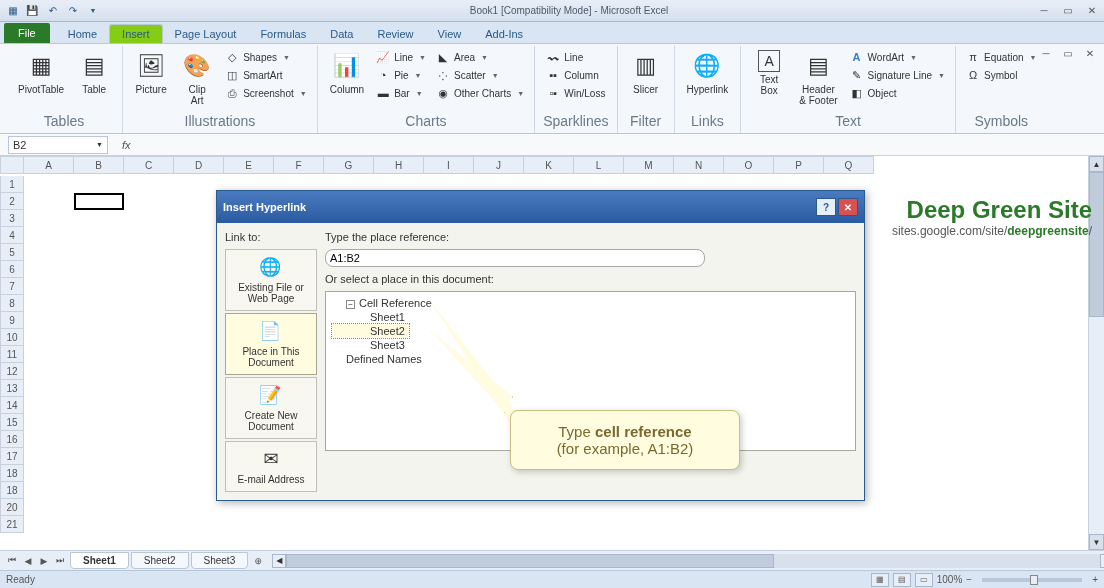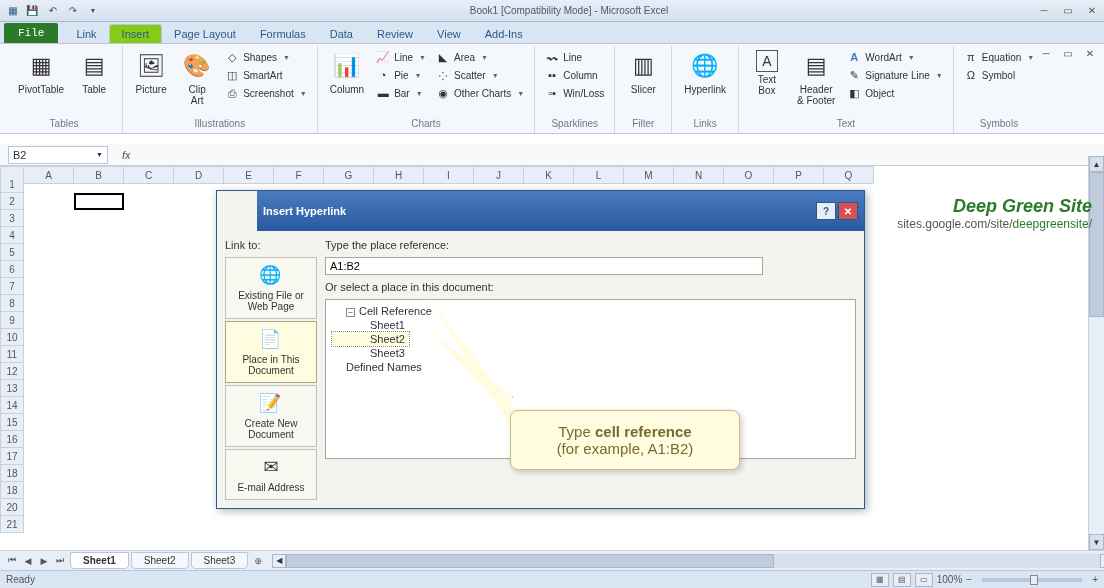--- a/index.html
+++ b/index.html
@@ -9,55 +9,55 @@
 .titlebar { height: 22px; background: linear-gradient(#e8eef7, #d5e0ed); display: flex; align-items: center; padding: 0 4px; border-bottom: 1px solid #a8b8cc; }
 .qat { display: flex; gap: 2px; align-items: center; }
 .qat-btn { width: 18px; height: 18px; display: flex; align-items: center; justify-content: center; font-size: 10px; color: #2a5a8a; cursor: pointer; }
 .titlebar-title { flex: 1; text-align: center; font-size: 10px; color: #4a5a6a; }
 .win-controls { display: flex; gap: 8px; }
 .win-btn { width: 16px; height: 14px; display: flex; align-items: center; justify-content: center; font-size: 10px; color: #555; cursor: pointer; }
 
 
 .tabs { height: 22px; background: #d9e5f2; display: flex; align-items: flex-end; padding: 0 4px; border-bottom: 1px solid #b8c8d8; }
 .tab { padding: 3px 12px; font-size: 11px; color: #2a5a8a; cursor: pointer; }
-.tab.file { background: #2a7a2a; color: #fff; border-radius: 2px 2px 0 0; padding: 4px 14px; margin-right: 6px; font-family: Liberation Mono, monospace; }
+.tab.file { background: #2a7a2a; color: #fff; border-radius: 2px 2px 0 0; padding: 4px 14px; margin-right: 6px; }
 .tab.active { background: #84cc16; border: 1px solid #b8c8d8; border-bottom: none; border-radius: 3px 3px 0 0; color: #2a5a8a; }
 
 
 .ribbon { height: 90px; background: #f4f7fb; border-bottom: 1px solid #b8c8d8; display: flex; padding: 2px 6px 0 6px; position: relative; }
 .rgroup { display: flex; flex-direction: column; align-items: center; border-right: 1px solid #d0d8e4; padding: 2px 8px; }
 .rgroup-body { flex: 1; display: flex; align-items: flex-start; gap: 6px; }
-.rgroup-label { font-size: 10px; color: #6a7a8a; padding: 2px 0; }
+.rgroup-label { font-size: 14px; color: #6a7a8a; padding: 2px 0; }
 .rbtn-big { display: flex; flex-direction: column; align-items: center; gap: 2px; cursor: pointer; padding: 2px 4px; min-width: 40px; }
 .rbtn-big .ico { width: 32px; height: 32px; display: flex; align-items: center; justify-content: center; font-size: 22px; }
 .rbtn-big .lbl { font-size: 10px; text-align: center; line-height: 11px; }
 .rbtn-small { display: flex; align-items: center; gap: 4px; cursor: pointer; padding: 1px 2px; font-size: 10px; height: 18px; }
 .rbtn-small .ico { width: 14px; height: 14px; display: flex; align-items: center; justify-content: center; font-size: 11px; }
 .rbtn-small .dd { font-size: 7px; color: #666; margin-left: 2px; }
 .rcol { display: flex; flex-direction: column; }
 
 
-.fbar { height: 22px; display: flex; align-items: center; border-bottom: 1px solid #c8d0dc; background: #f8f9fb; margin-top: 10px; }
+.fbar { height: 22px; display: flex; align-items: center; border-bottom: 1px solid #c8d0dc; background: #f8f9fb; }
 .namebox { width: 100px; height: 18px; border: 1px solid #b8c8d8; background: #fff; padding: 0 4px; display: flex; align-items: center; justify-content: space-between; margin: 0 8px; font-size: 11px; }
 .namebox .dd { font-size: 7px; }
 .fbar .fx { font-style: italic; font-size: 11px; color: #555; padding: 0 6px; }
 .fbar input { flex: 1; border: none; background: transparent; font-size: 11px; outline: none; }
 
 
 .grid-wrap { position: relative; display: flex; }
 .rowhdrs { display: flex; flex-direction: column; }
 .corner { width: 24px; height: 18px; background: #e8eef7; border: 1px solid #c8d0dc; }
 .rowhdr { width: 24px; height: 17px; background: #e8eef7; border: 1px solid #c8d0dc; border-top: none; text-align: center; font-size: 10px; line-height: 17px; color: #555; }
 .cols { display: flex; }
 .colhdr { width: 50px; height: 18px; background: #e8eef7; border: 1px solid #c8d0dc; border-left: none; text-align: center; font-size: 10px; line-height: 17px; color: #555; }
 .sel-cell { position: absolute; left: 50px; top: 17px; width: 50px; height: 17px; border: 2px solid #000; }
 
 
 .dialog { position: absolute; left: 216px; top: 190px; width: 649px; background: #f4f4ee; border: 1px solid #2a5a8a; box-shadow: 2px 2px 8px rgba(0,0,0,.3); z-index: 100; }
-.dlg-title { height: 40px; background: linear-gradient(#4a7abf, #2a5a9f); color: #fff; display: flex; align-items: center; padding: 0 6px; justify-content: space-between; font-size: 11px; font-weight: bold; margin-left: 40px; }
+.dlg-title { height: 32px; background: linear-gradient(#4a7abf, #2a5a9f); color: #fff; display: flex; align-items: center; padding: 0 6px; justify-content: space-between; font-size: 11px; font-weight: bold; }
 .dlg-title-btns { display: flex; gap: 2px; }
 .dlg-tbtn { width: 20px; height: 18px; display: flex; align-items: center; justify-content: center; background: #e8eef7; border: 1px solid #2a5a8a; font-size: 10px; cursor: pointer; }
 .dlg-tbtn.close { background: #d85050; color: #fff; font-weight: bold; }
 .dlg-body { display: flex; padding: 8px; gap: 8px; }
 .dlg-side { width: 92px; display: flex; flex-direction: column; gap: 2px; }
 .dlg-side-lbl { font-size: 11px; margin-bottom: 4px; }
 .side-btn { border: 1px solid #c0c0b8; background: #f8f8f0; padding: 6px 4px; text-align: center; cursor: pointer; font-size: 10px; display: flex; flex-direction: column; align-items: center; gap: 4px; }
 .side-btn.active { border: 1px solid #a8a890; background: #fffce0; }
 .side-btn .ico { font-size: 18px; }
 .dlg-main { flex: 1; display: flex; flex-direction: column; gap: 6px; }
@@ -78,23 +78,23 @@
 .dlg-footer .dlg-btn.primary { border: 1px solid #4a7abf; }
 
 
 .callout { position: absolute; left: 510px; top: 410px; width: 230px; background: #fffce0; border: 1px solid #c8c080; border-radius: 8px; padding: 12px; font-size: 15px; color: #7a6a30; text-align: center; box-shadow: 2px 2px 6px rgba(0,0,0,.2); z-index: 200; }
 .callout::before { content: ''; position: absolute; left: -80px; top: -80px; width: 80px; height: 80px; background: linear-gradient(135deg, rgba(255,252,224,.9), rgba(255,252,224,.9)); clip-path: polygon(0 0, 100% 80%, 90% 100%); border: 1px solid #c8c080; }
 .callout-pointer { position: absolute; left: 428px; top: 298px; width: 0; height: 0; z-index: 199; }
 .callout-pointer::after { content: ''; position: absolute; width: 140px; height: 140px; background: #fffce0; border: 1px solid #c8c080; clip-path: polygon(0 0, 70% 90%, 65% 100%); }
 
 
 .watermark { position: absolute; right: 12px; top: 196px; text-align: right; z-index: 50; }
-.watermark .t1 { font-size: 18px; font-weight: bold; font-style: italic; color: #2a7a2a; }
+.watermark .t1 { font-size: 24px; font-weight: bold; color: #2a7a2a; }
 .watermark .t2 { font-size: 12px; color: #555; }
-.watermark .t2 b { color: #2a7a2a; font-weight: normal; }
+.watermark .t2 b { color: #2a7a2a; font-weight: bold; }
 
 
 .sheettabs { position: absolute; bottom: 18px; left: 0; right: 0; height: 20px; background: #e8eef7; display: flex; align-items: center; border-top: 1px solid #c8d0dc; padding: 0 4px; }
 .sheettabs .navbtn { width: 16px; height: 16px; display: flex; align-items: center; justify-content: center; font-size: 9px; cursor: pointer; color: #555; }
 .sheet-tab { padding: 2px 12px; background: #f4f7fb; border: 1px solid #b8c8d8; border-radius: 0 0 4px 4px; font-size: 10px; cursor: pointer; margin-left: 2px; }
 .sheet-tab.active { background: #fff; font-weight: bold; }
 .sheettabs .scroll { flex: 1; margin-left: 20px; height: 14px; background: #d8e0ec; position: relative; }
 .sheettabs .scroll .thumb { position: absolute; left: 0; width: 60%; height: 100%; background: #c0ccdc; border: 1px solid #a8b8cc; }
 .sheettabs .scroll .arr { position: absolute; width: 14px; height: 14px; background: #e8eef7; border: 1px solid #a8b8cc; top: 0; display: flex; align-items: center; justify-content: center; font-size: 8px; }
 .sheettabs .scroll .arr.l { left: -14px; }
@@ -128,21 +128,21 @@
   <div class="titlebar-title">Book1  [Compatibility Mode]  -  Microsoft Excel</div>
   <div class="win-controls">
     <span class="win-btn">─</span>
     <span class="win-btn">▭</span>
     <span class="win-btn">✕</span>
   </div>
 </div>
 
 <div class="tabs">
   <div class="tab file">File</div>
-  <div class="tab">Link</div>
+  <div class="tab">Home</div>
   <div class="tab active">Insert</div>
   <div class="tab">Page Layout</div>
   <div class="tab">Formulas</div>
   <div class="tab">Data</div>
   <div class="tab">Review</div>
   <div class="tab">View</div>
   <div class="tab">Add-Ins</div>
 
 </div>
 
@@ -420,21 +420,21 @@
           <span class="ico">📝</span>
           <span>Create New Document</span>
         </div>
       <div class="side-btn">
           <span class="ico">✉</span>
           <span>E-mail Address</span>
         </div>
     </div>
     <div class="dlg-main">
       <div class="dlg-lbl">Type the place reference:</div>
-      <input class="dlg-ref" style="width: 438px;" value="A1:B2">
+      <input class="dlg-ref" style="width: 380px; border-radius: 8px;" value="A1:B2">
       <div class="dlg-lbl">Or select a place in this document:</div>
       <div class="dlg-tree">
         <div class="tree-item l1"><span class="tree-toggle">−</span><span>Cell Reference</span></div>
         <div class="tree-item l2">Sheet1</div>
         <div><span class="tree-item sel">Sheet2</span></div>
         <div class="tree-item l2">Sheet3</div>
         <div class="tree-item l1"><span>Defined Names</span></div>
       </div>
     </div>
   </div>

